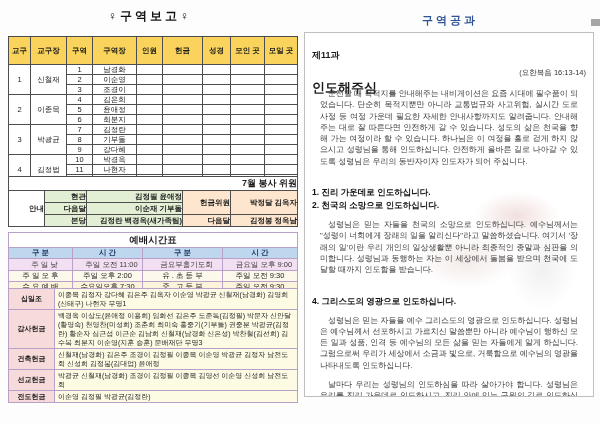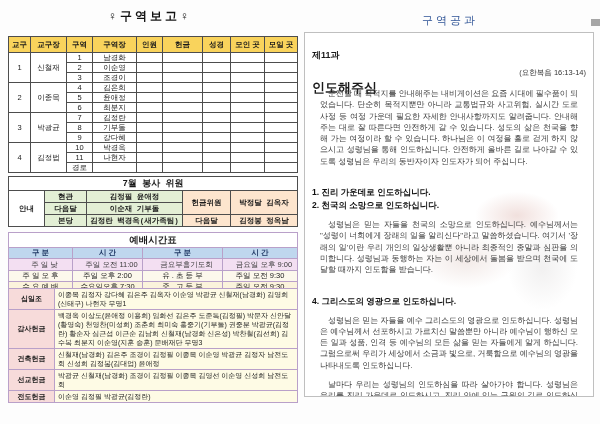--- a/index.html
+++ b/index.html
@@ -14,27 +14,27 @@
     font-size:12px;font-weight:bold;letter-spacing:3px;color:#111;
   }
   table{border-collapse:collapse;table-layout:fixed;}
   td,th{overflow:hidden;white-space:nowrap;}
 
   .rpt{position:absolute;left:8px;top:36px;width:289px;border:1.5px solid var(--table_border_dark);}
   .rpt th,.rpt td{
     border:1px solid var(--table_border_dark);font-size:7.5px;line-height:1;
     text-align:center;vertical-align:middle;padding:0;
   }
-  .rpt thead tr{height:16px;}
+  .rpt thead tr{height:28px;}
   .rpt thead th{background:var(--report_header_bg);font-weight:bold;}
   .rpt tbody tr{height:10px;background:#fff;}
 
   .cmt{position:absolute;left:8px;top:176px;width:289px;border:1.5px solid var(--table_border_dark);}
   .cmt td{border:1px solid var(--table_border_dark);font-size:7.5px;font-weight:bold;
-    text-align:center;vertical-align:middle;padding:0;background:#fff;font-family:Liberation Mono, monospace;}
+    text-align:right;vertical-align:middle;padding:0;background:#fff;}
   .cmt .ttl{height:13px;font-size:9px;background:#fff;}
   .cmt tr{height:12px;}
   .cmt td.g{background:var(--committee_green);}
   .cmt td.o{background:var(--committee_peach);}
 
   .sch{position:absolute;left:8px;top:232px;width:289px;border:1.5px solid var(--purple_border);}
   .sch td{border:1px solid var(--schedule_grid);font-size:7.5px;text-align:center;
     vertical-align:middle;padding:0;background:#fff;}
   .sch .ttl{height:14px;font-size:9.5px;font-weight:bold;background:#fff;}
   .sch tr{height:10px;}
@@ -45,21 +45,21 @@
 
   .off{position:absolute;left:8px;top:288px;width:289px;border:1.5px solid var(--purple_border);}
   .off td{border:1px solid var(--schedule_grid);font-size:7px;vertical-align:middle;padding:1px 3px;}
   .off .ttl{height:13px;font-size:9.5px;font-weight:bold;text-align:center;background:#fff;padding:0;}
   .off td.lbl{background:var(--offer_label_bg);font-weight:bold;text-align:center;width:46px;padding:0;}
   .off td.val{background:var(--offer_value_bg);text-align:left;line-height:9px;white-space:normal;}
 
   
   .lesson-header{
     position:absolute;left:300px;top:13px;width:300px;margin:0;text-align:center;
-    font-size:11px;font-weight:normal;letter-spacing:3px;color:var(--title_blue);
+    font-size:11px;font-weight:bold;letter-spacing:3px;color:var(--title_blue);
   }
   .artifact{position:absolute;left:591px;top:19px;width:9px;height:7px;background:#a6a6a6;}
   .lesson-box{
     position:absolute;left:304px;top:32px;width:290px;height:365px;box-sizing:border-box;
     border:1px solid #bfbfbf;background:#fff;padding:16px 7px;overflow:hidden;
   }
   .wm{position:absolute;pointer-events:none;}
   .wm1{left:110px;top:130px;width:170px;height:150px;
     background:
       radial-gradient(60px 34px at 60% 35%, rgba(168,62,44,0.16), rgba(168,62,44,0) 70%),

